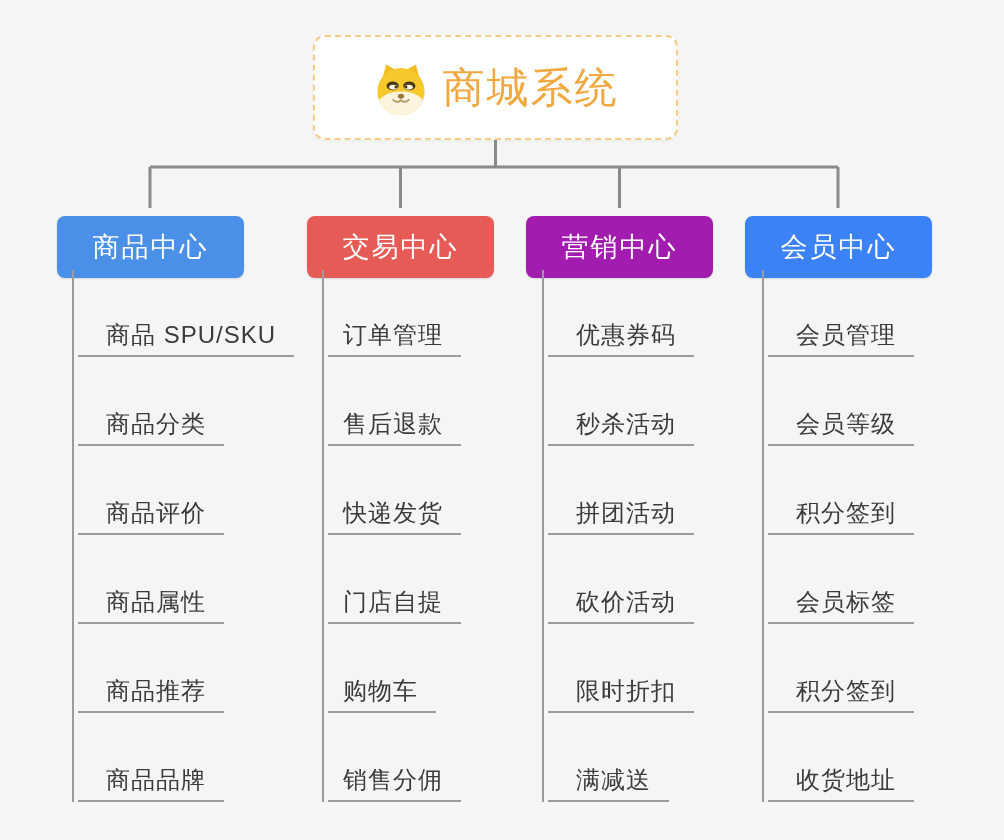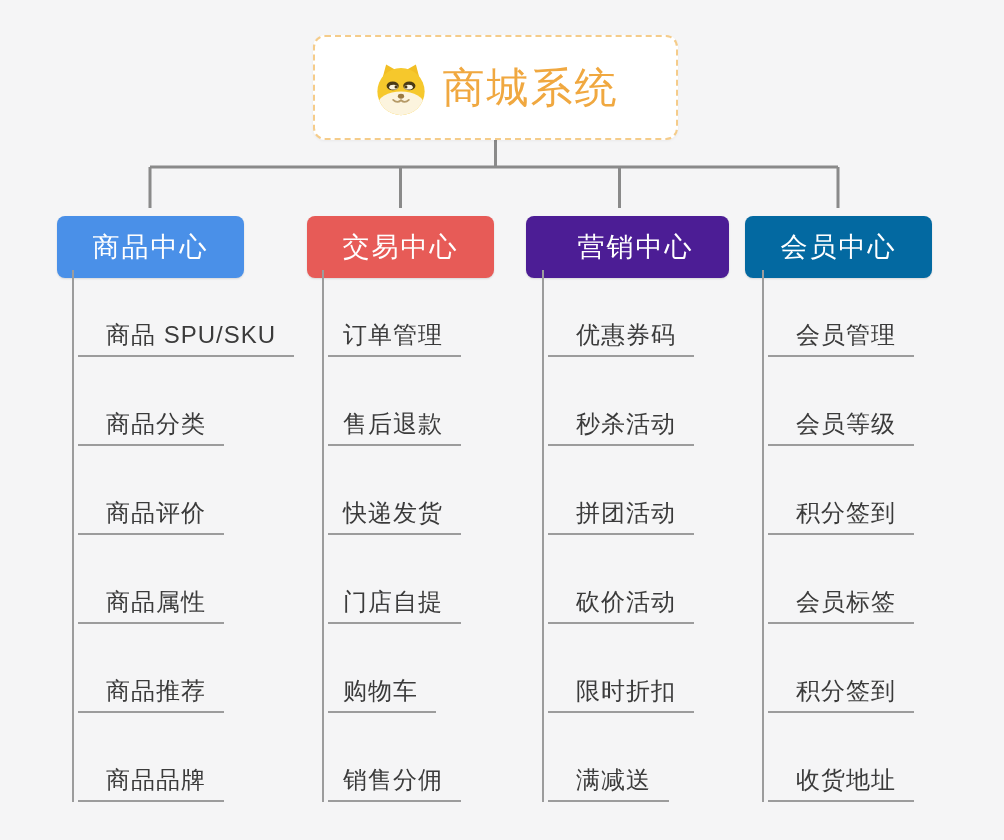--- a/index.html
+++ b/index.html
@@ -123,22 +123,22 @@
       <circle cx="26.5" cy="30.8" r="1.9" fill="#4a3a15"></circle>
       <circle cx="37.5" cy="30.8" r="1.9" fill="#4a3a15"></circle>
       <ellipse cx="32" cy="41.5" rx="3.6" ry="2.8" fill="#9b7a42"></ellipse>
       <path d="M23 45.5 Q27.5 50 32 46 Q36.5 50 41 45.5" fill="none" stroke="#b59a67" stroke-width="2" stroke-linecap="round"></path>
     </svg>
     <span class="root-title" style="color: rgb(240, 168, 64);">商城系统</span>
   </div>
 
   <div class="branch bx0" style="background-color: rgb(74, 144, 232);">商品中心</div>
   <div class="branch bx1" style="background-color: rgb(231, 91, 87);">交易中心</div>
-  <div class="branch bx2" style="background-color: #4c1d95; padding-left: 16px;">营销中心</div>
-  <div class="branch bx3" style="background-color: #0369a1;">会员中心</div>
+  <div class="branch bx2" style="background-color: #a21caf;">营销中心</div>
+  <div class="branch bx3" style="background-color: #3b82f6;">会员中心</div>
 
   <div class="vline vl0"></div>
   <div class="vline vl1"></div>
   <div class="vline vl2"></div>
   <div class="vline vl3"></div>
 
   <div class="child cx0 r0">商品 SPU/SKU</div>
   <div class="child cx0 r1">商品分类</div>
   <div class="child cx0 r2">商品评价</div>
   <div class="child cx0 r3">商品属性</div>

